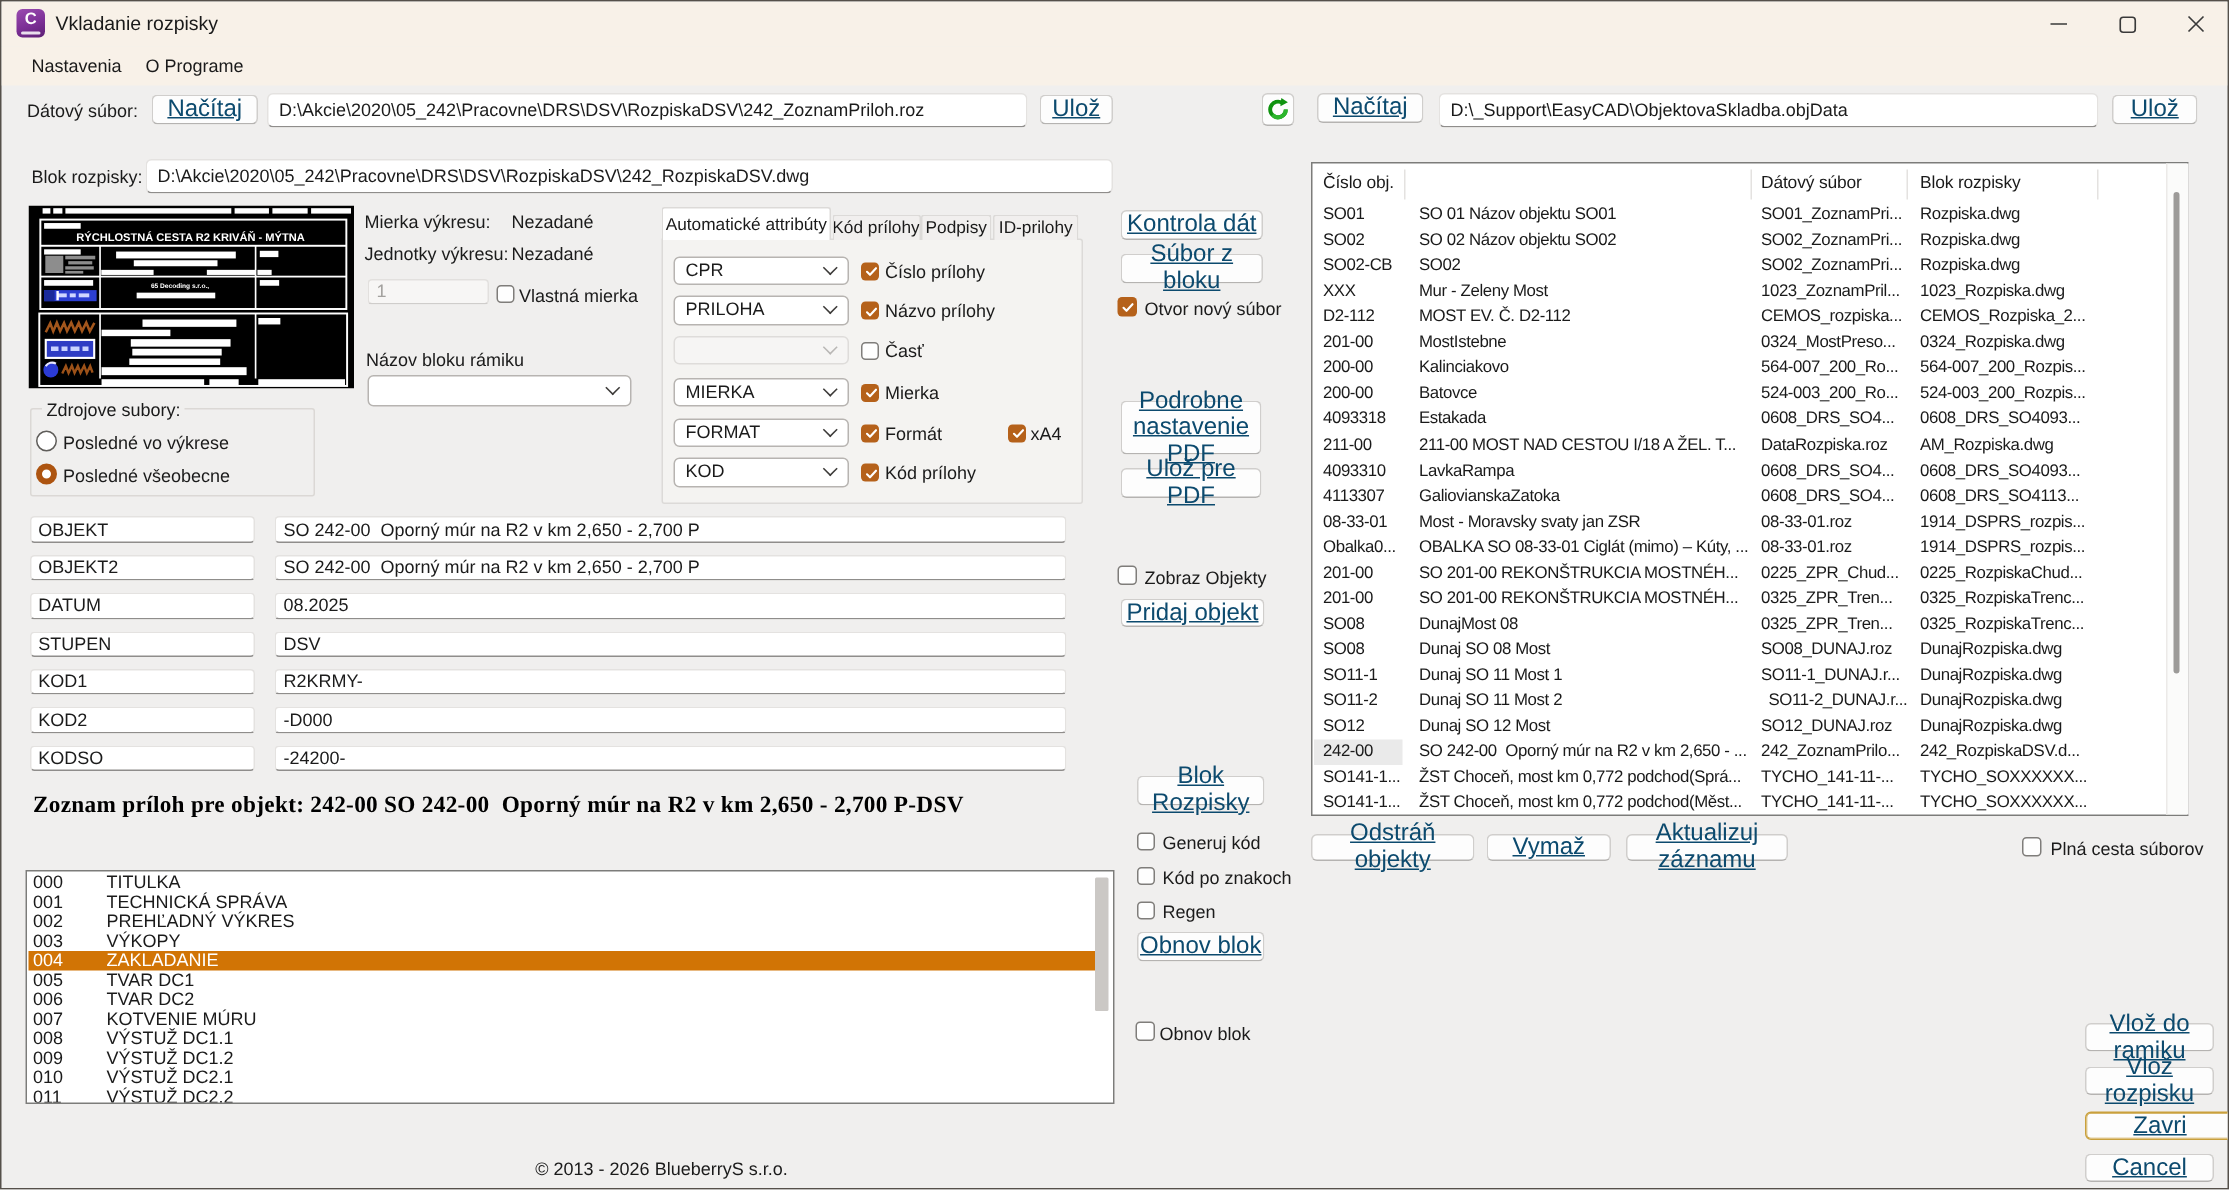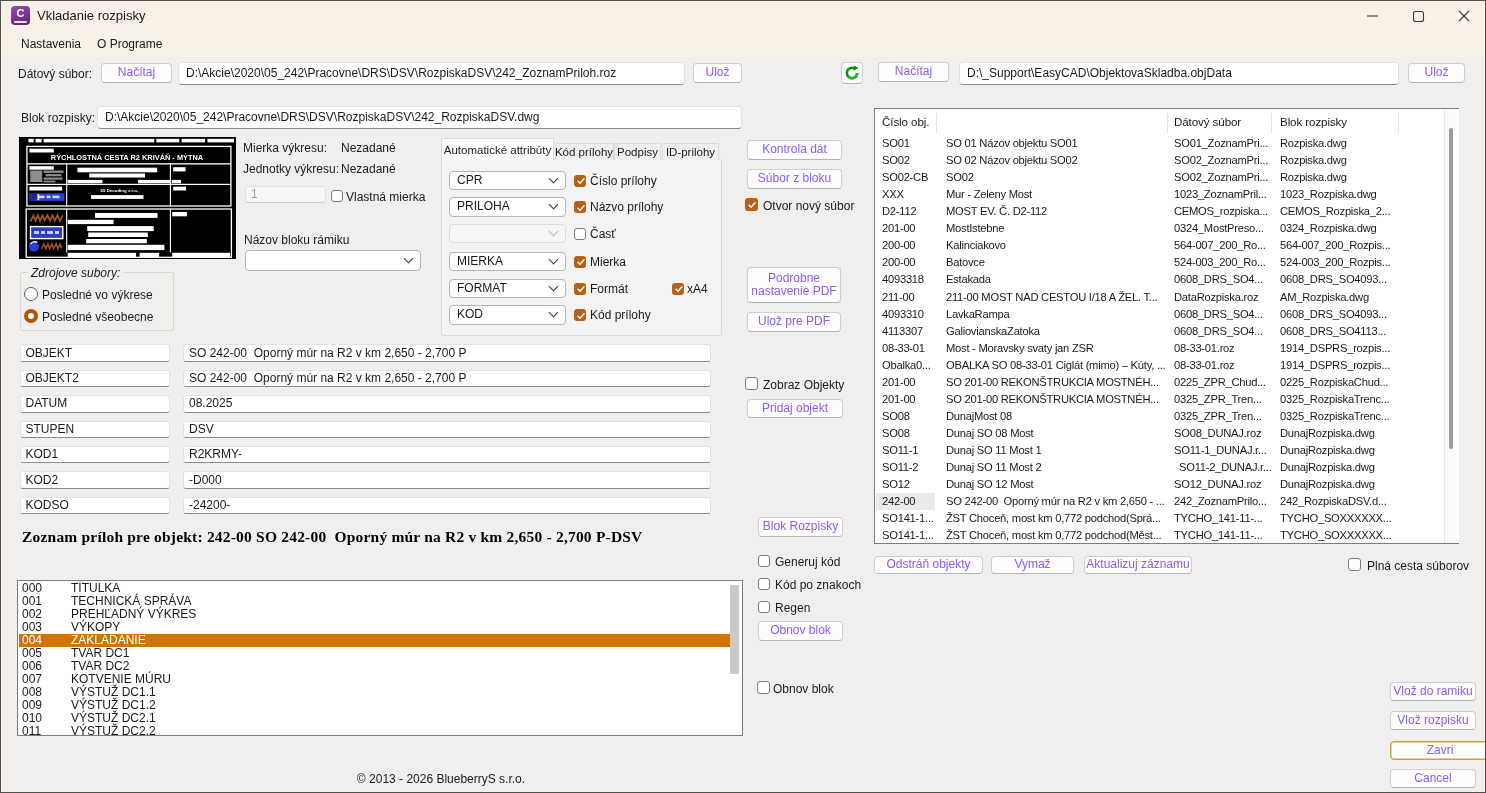--- a/index.html
+++ b/index.html
@@ -19,21 +19,21 @@
   .app-icon .c{position:absolute;left:0;top:0;width:100%;text-align:center;line-height:15px;
     color:#fff;font-weight:bold;font-size:11px;}
   .app-icon .sub{position:absolute;left:3px;bottom:2px;width:13px;height:2.5px;background:rgba(255,255,255,.85);border-radius:1px;}
   .win-title{position:absolute;left:36px;top:0;line-height:30px;font-size:13px;}
   .caption-btn{position:absolute;top:0;width:46px;height:30px;}
   .menubar .menu-item{position:absolute;top:0;line-height:26px;font-size:12px;padding:0 4px;}
   
   .btn{
     position:absolute;background:#fdfdfd;border:1px solid #d0cecc;border-bottom-color:#b5b3b1;
     border-radius:4px;display:flex;align-items:center;justify-content:center;
-    font-size:12px;color:#8b5cf6;text-align:center;line-height:1.1;
+    font-size:16px;color:#0c4a6e;text-align:center;line-height:1.1;text-decoration:underline;
   }
   .btn.default{border:1px solid #c9a03c;box-shadow:0 0 0 .5px #c9a03c inset;}
   .tinput{
     position:absolute;background:#fff;border:1px solid #e4e2e0;border-bottom:1px solid #8f8d8b;
     border-radius:4px;font-size:12px;color:#1b1b1b;display:flex;align-items:center;
     padding:0 4px 1px 7px;white-space:pre;overflow:hidden;
   }
   .tinput.small{padding-left:5px;border-radius:3px;}
   .tinput.disabled{background:#f7f6f5;border-color:#e2e0de;border-bottom-color:#cfcdcb;color:#a3a19e;}
   .combo{
@@ -197,21 +197,21 @@
       </g>
 
       <g fill="#fff">
         <rect x="48.7" y="115.8" width="68.4" height="4.4"></rect>
         <rect x="120.6" y="115.8" width="19.5" height="4.4"></rect>
         <rect x="153.2" y="115.8" width="57.8" height="4.4"></rect>
       </g>
     </svg>
   </div>
 
-  <div class="groupbox" style="left:19px;top:271px;width:154px;height:59px;font-style:italic;">
+  <div class="groupbox" style="left:19px;top:271px;width:190px;height:59px;">
     <div class="gb-label">Zdrojove subory:</div>
   </div>
   <div class="radio" style="left:23px;top:286px;" id="radio0"></div>
   <div class="wlabel" style="left:41px;top:287px;">Posledné vo výkrese</div>
   <div class="radio checked" style="left:23px;top:308px;" id="radio1"></div>
   <div class="wlabel" style="left:41px;top:309px;">Posledné všeobecne</div>
 
   <div class="wlabel" style="left:242px;top:140px;">Mierka výkresu:</div>
   <div class="wlabel" style="left:340px;top:140px;">Nezadané</div>
   <div class="wlabel" style="left:242px;top:161px;">Jednotky výkresu:</div>

